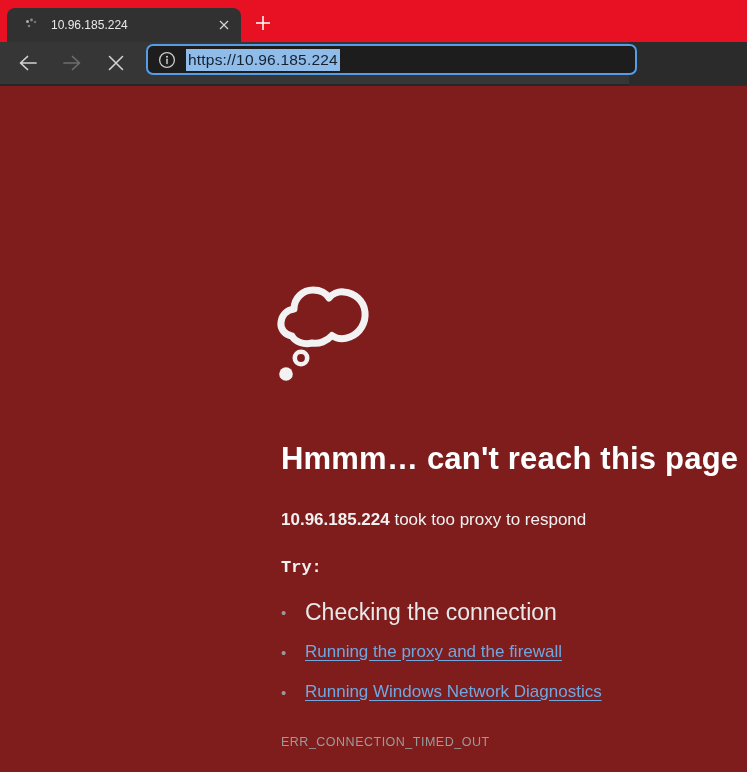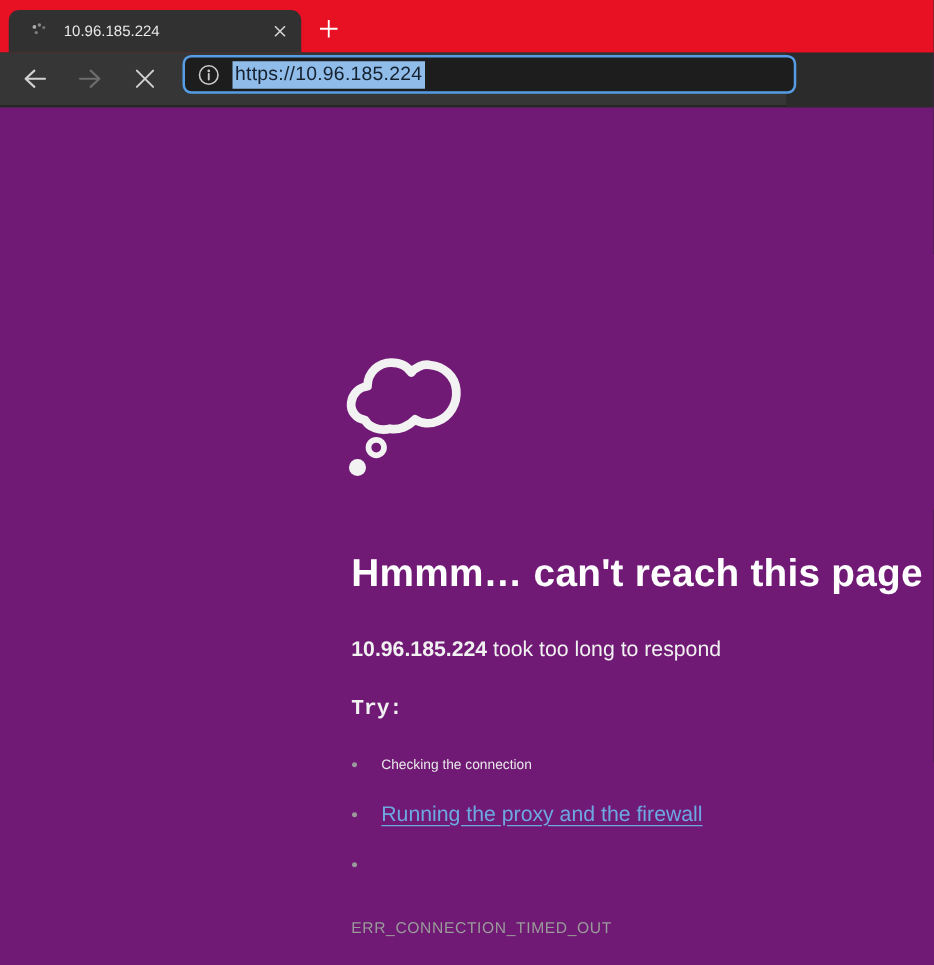--- a/index.html
+++ b/index.html
@@ -30,33 +30,33 @@
   .navbtn.stop{left:104px;}
   .addressbar{
     position:absolute;left:146px;top:2px;right:-8px;height:31px;
     background:#1d1d1d;border:2px solid #569de5;border-radius:7px;
     display:flex;align-items:center;padding-left:10px;box-sizing:border-box;
   }
   .info-icon{margin-right:10px;display:flex;align-items:center;}
   .url-text{font-size:15.5px;letter-spacing:.2px;}
   .url-text .selected{background:#8fbce8;color:#16212f;padding:2px 2px 3px 2px;}
   
-  .content{position:absolute;left:0;top:86px;width:747px;height:686px;background:#701a75;}
+  .content{position:absolute;left:0;top:86px;width:747px;height:686px;background:#7f1d1d;}
   .cloud{position:absolute;left:276px;top:195px;}
   .err-title{
     position:absolute;left:281px;top:355px;margin:0;
     font-size:31px;font-weight:bold;color:#ffffff;white-space:nowrap;letter-spacing:.2px;
   }
   .err-sub{position:absolute;left:281px;top:424px;font-size:17px;color:#f1f1f1;white-space:nowrap;}
   .err-sub b{font-weight:bold;}
   .try-label{position:absolute;left:281px;top:472px;font-size:17px;font-weight:bold;color:#f1f1f1;font-family:Liberation Mono, monospace;}
   .suggestions{position:absolute;left:281px;top:506px;margin:0;padding:0;list-style:none;}
   .suggestions li{height:40px;display:flex;align-items:center;}
   .bullet{color:#9a9a9a;font-size:15px;width:24px;flex:0 0 24px;}
-  .sg-text{font-size:11px;color:#e8e8e8;white-space:nowrap;}
+  .sg-text{font-size:23px;color:#e8e8e8;white-space:nowrap;}
   a.sg-link{font-size:17px;color:#6da8e2;text-decoration:underline;text-underline-offset:3px;cursor:pointer;white-space:nowrap;}
   .err-code{position:absolute;left:281px;top:649px;font-size:12.5px;color:#9b9b9b;letter-spacing:.5px;}
 </style>
 </head>
 <body>
 
 <div class="tabstrip">
   <div class="tab">
     <span style="display:flex;">
       <svg width="16" height="16" viewBox="0 0 16 16">
@@ -124,33 +124,34 @@
                C 90,42 84,52 74,56
                C 68,58.5 61,58 56,54.5
                C 51,60 43,63.5 36,62 Z" fill="none" stroke="#f2f2f2" stroke-width="7" stroke-linejoin="round"></path>
       <circle cx="25" cy="77" r="6.2" fill="none" stroke="#f2f2f2" stroke-width="4.6"></circle>
       <circle cx="10" cy="93" r="6.8" fill="#f2f2f2"></circle>
     </svg>
   </div>
 
   <h1 class="err-title">Hmmm… can't reach this page</h1>
 
-  <div class="err-sub"><b>10.96.185.224</b><span> took too long to respond</span></div>
+  <div class="err-sub"><b>10.96.185.224</b><span> took too proxy to respond</span></div>
 
   <div class="try-label">Try:</div>
 
   <ul class="suggestions">
     <li>
       <span class="bullet">•</span>
       <span class="sg-text">Checking the connection</span>
     </li>
     <li>
       <span class="bullet">•</span>
       <a class="sg-link">Running the proxy and the firewall</a>
     </li>
     <li>
       <span class="bullet">•</span>
+      <a class="sg-link">Running Windows Network Diagnostics</a>
     </li>
   </ul>
 
   <div class="err-code">ERR_CONNECTION_TIMED_OUT</div>
 
 </div>
 
 </body></html>

